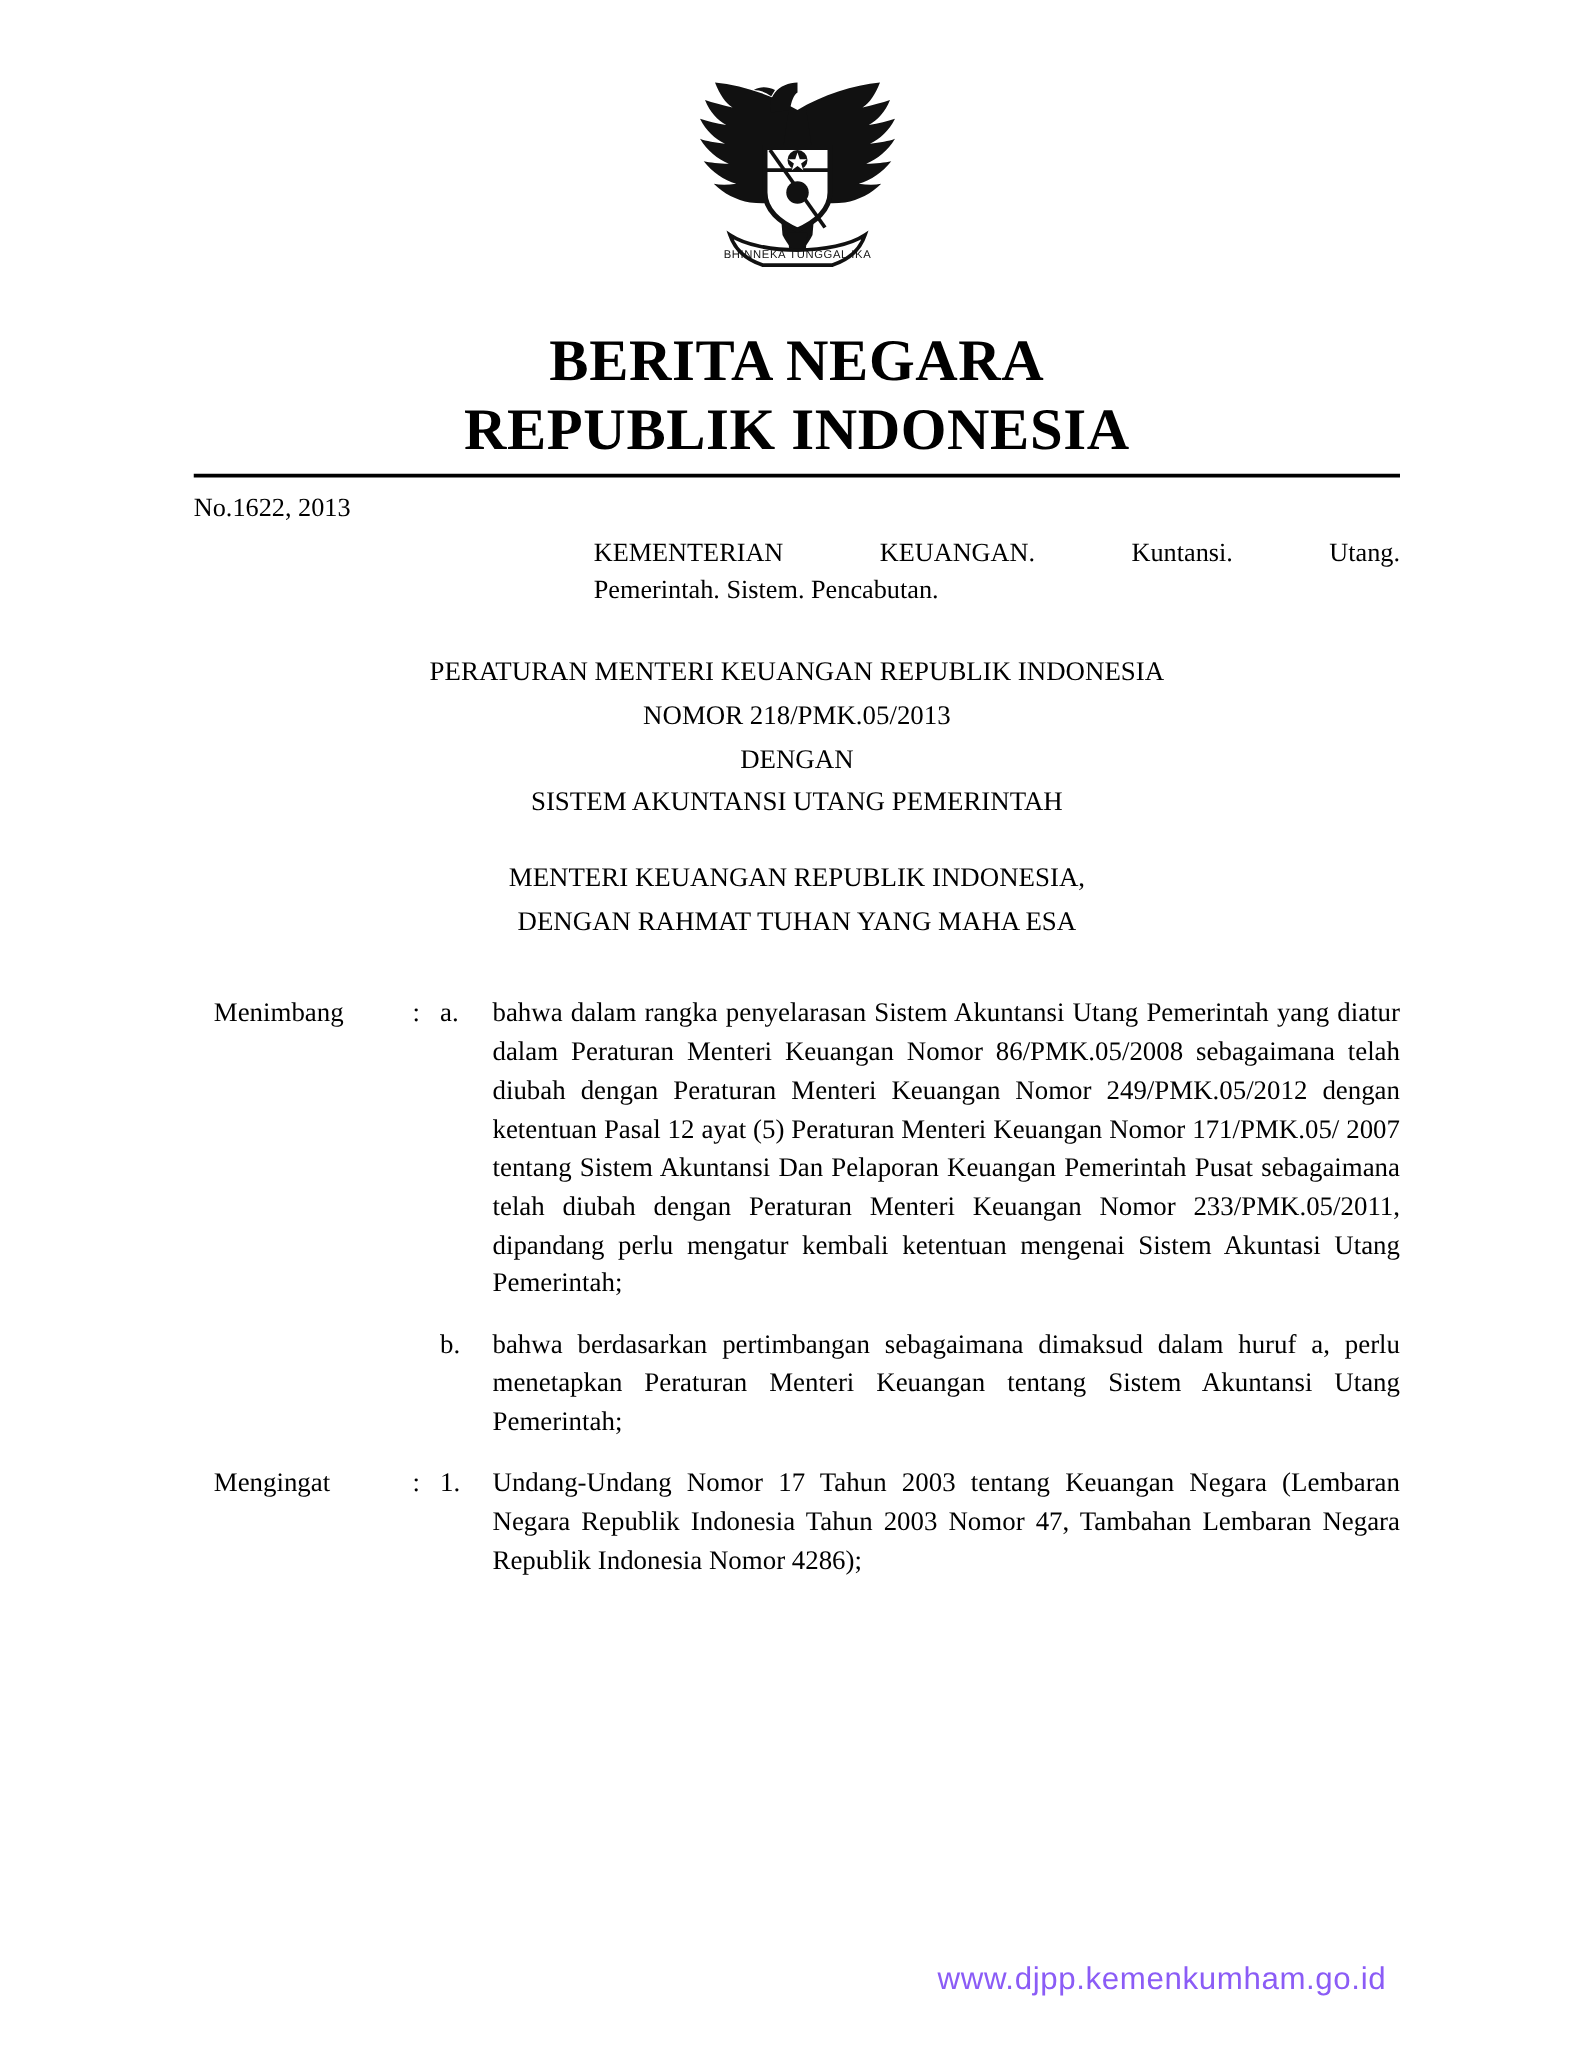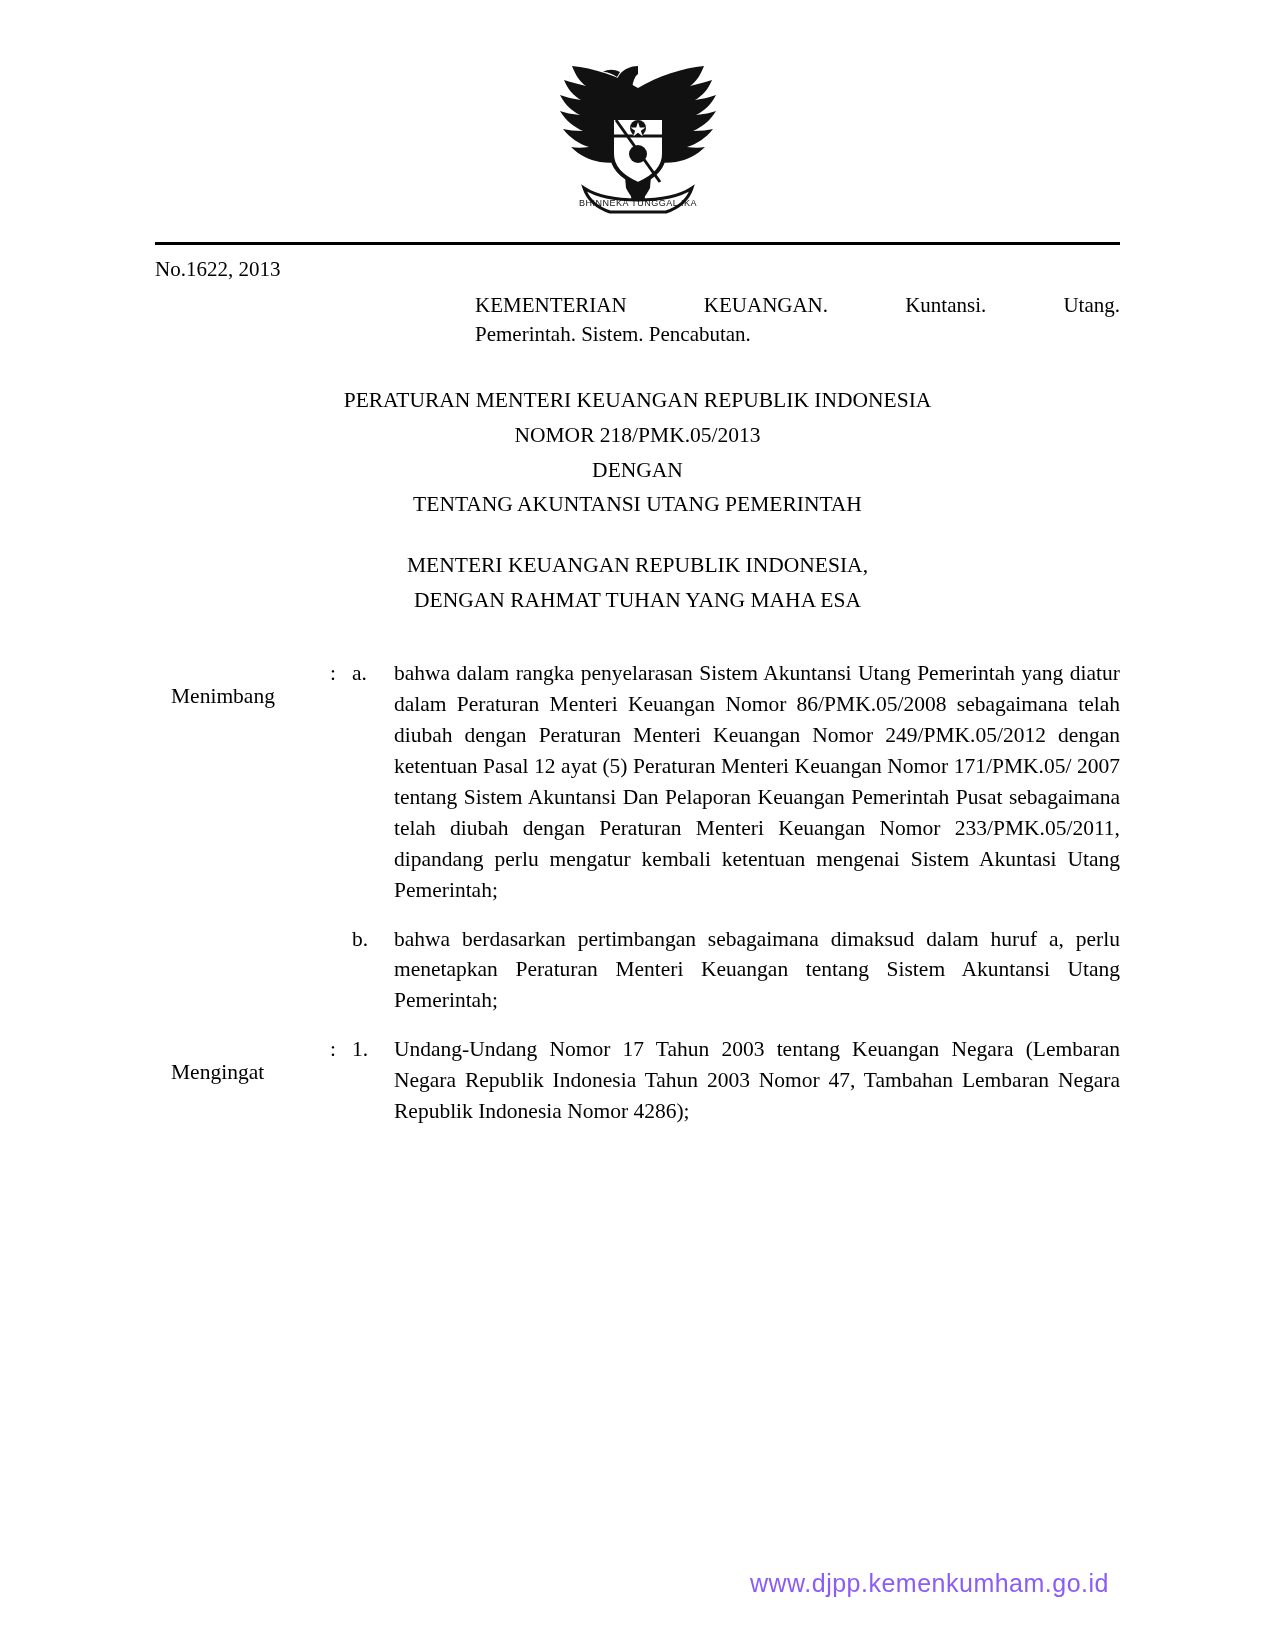--- a/index.html
+++ b/index.html
@@ -103,21 +103,20 @@
   .clause {
     display: flex;
     align-items: flex-start;
     margin-bottom: 18px;
   }
   .clause .label {
     width: 175px;
     flex: 0 0 175px;
     padding-left: 16px;
     box-sizing: border-box;
-    margin-top: 23px;
   }
   .clause .colon {
     width: 22px;
     flex: 0 0 22px;
   }
   .clause .marker {
     width: 42px;
     flex: 0 0 42px;
   }
   .clause .body {
@@ -168,35 +167,39 @@
         <circle cx="100" cy="118" r="9" fill="#111111"></circle>
       </g>
 
       <g>
         <path d="M46 152 C70 168 130 168 154 152 C150 164 140 172 128 176 L72 176 C60 172 50 164 46 152 Z" fill="#ffffff" stroke="#111111" stroke-width="3"></path>
         <text x="100" y="170" font-family="Liberation Sans, sans-serif" font-size="9" text-anchor="middle" fill="#111111" letter-spacing="0.5">BHINNEKA TUNGGAL IKA</text>
       </g>
     </svg>
   </div>
 
+  <div class="masthead">
+    <div class="line1">BERITA NEGARA</div>
+    <div class="line2">REPUBLIK INDONESIA</div>
+  </div>
   <hr class="rule">
 
   <div class="issue-row">
     <div class="issue-no">No.1622, 2013</div>
     <div class="issue-subject">
       <span class="l1">KEMENTERIAN KEUANGAN. Kuntansi. Utang.</span>
       <span class="l2">Pemerintah. Sistem. Pencabutan.</span>
     </div>
   </div>
 
   <div class="titleblock">
     <div>PERATURAN MENTERI KEUANGAN REPUBLIK INDONESIA</div>
     <div>NOMOR  218/PMK.05/2013</div>
     <div>DENGAN</div>
-    <div>TENTANG AKUNTANSI UTANG PEMERINTAH</div>
+    <div>SISTEM AKUNTANSI UTANG PEMERINTAH</div>
   </div>
 
   <div class="invocation">
     <div>MENTERI KEUANGAN REPUBLIK INDONESIA,</div>
     <div>DENGAN RAHMAT TUHAN YANG MAHA ESA</div>
   </div>
 
   <div class="clauses">
 
     <div class="clause">

